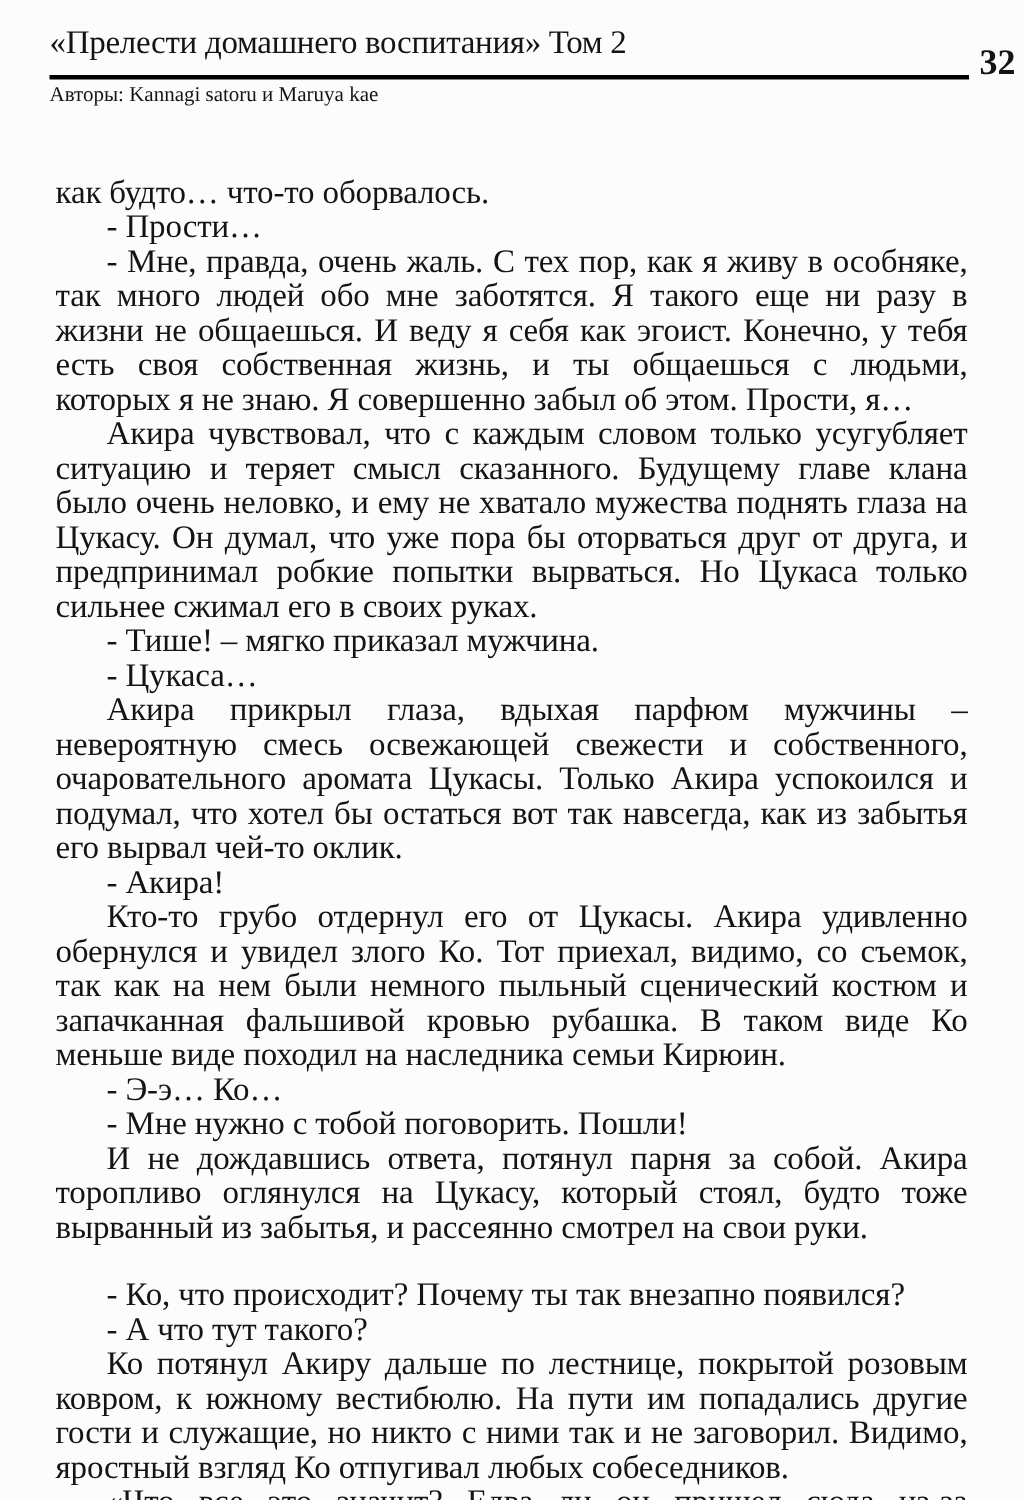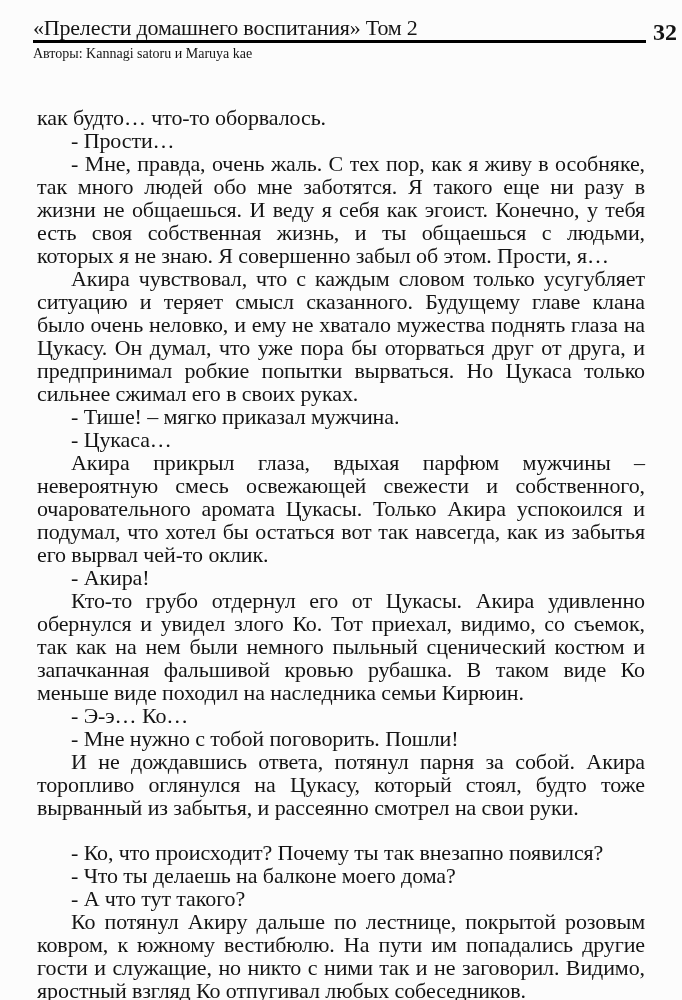--- a/index.html
+++ b/index.html
@@ -21,21 +21,21 @@
   .page-header {
     margin: 17px 5px 0 33px;
   }
   .header-row {
     display: flex;
     align-items: flex-end;
   }
   .title-wrap {
     flex: 1 1 auto;
     border-bottom: 3px solid var(--rule, #000);
-    padding-bottom: 1px;
+    padding-bottom: 11px;
   }
   .book-title {
     margin: 0;
     font-size: 22px;
     font-weight: 400;
     letter-spacing: -0.2px;
     line-height: 1.0;
     white-space: nowrap;
   }
   .page-number {
@@ -93,19 +93,18 @@
       <p class="para indent">- Тише! – мягко приказал мужчина.</p>
       <p class="para indent">- Цукаса…</p>
       <p class="para indent">Акира прикрыл глаза, вдыхая парфюм мужчины – невероятную смесь освежающей свежести и собственного, очаровательного аромата Цукасы. Только Акира успокоился и подумал, что хотел бы остаться вот так навсегда, как из забытья его вырвал чей-то оклик.</p>
       <p class="para indent">- Акира!</p>
       <p class="para indent">Кто-то грубо отдернул его от Цукасы. Акира удивленно обернулся и увидел злого Ко. Тот приехал, видимо, со съемок, так как на нем были немного пыльный сценический костюм и запачканная фальшивой кровью рубашка. В таком виде Ко меньше виде походил на наследника семьи Кирюин.</p>
       <p class="para indent">- Э-э… Ко…</p>
       <p class="para indent">- Мне нужно с тобой поговорить. Пошли!</p>
       <p class="para indent">И не дождавшись ответа, потянул парня за собой. Акира торопливо оглянулся на Цукасу, который стоял, будто тоже вырванный из забытья, и рассеянно смотрел на свои руки.</p>
       <div class="scene-break"></div>
       <p class="para indent">- Ко, что происходит? Почему ты так внезапно появился?</p>
-      <p class="para indent">- Что ты делаешь на балконе моего дома?</p>
       <p class="para indent">- А что тут такого?</p>
       <p class="para indent">Ко потянул Акиру дальше по лестнице, покрытой розовым ковром, к южному вестибюлю. На пути им попадались другие гости и служащие, но никто с ними так и не заговорил. Видимо, яростный взгляд Ко отпугивал любых собеседников.</p>
       <p class="para indent">«Что все это значит? Едва ли он пришел сюда из-за вечеринки…»</p>
     </main>
 
 </div>
 
 </body></html>

